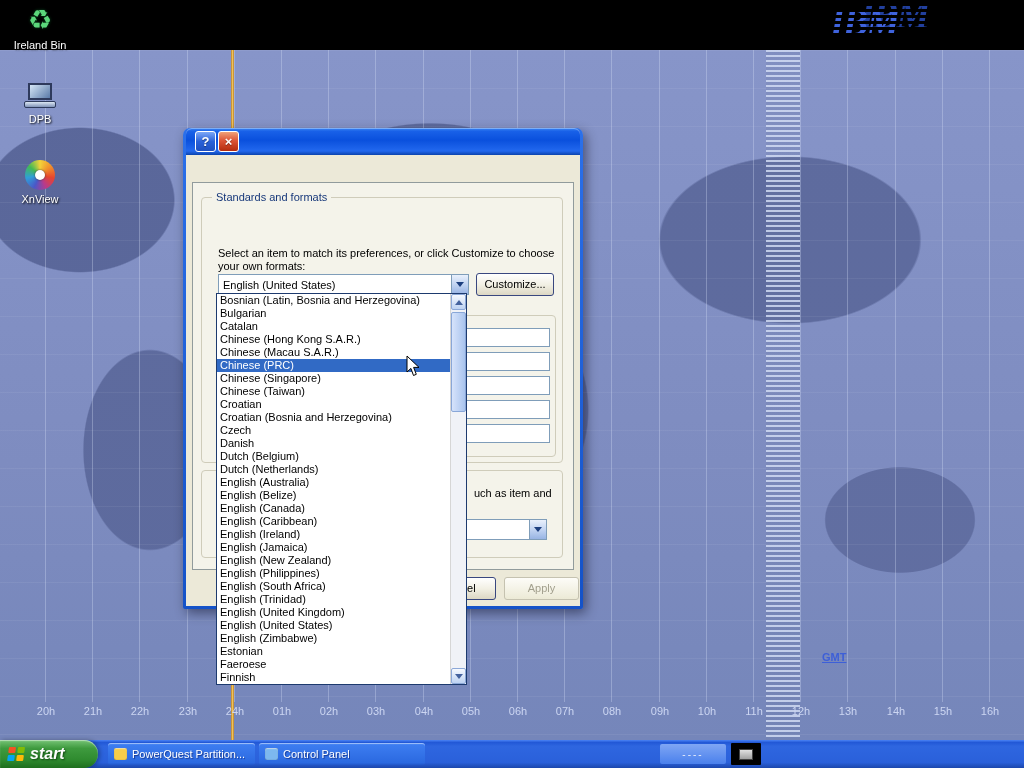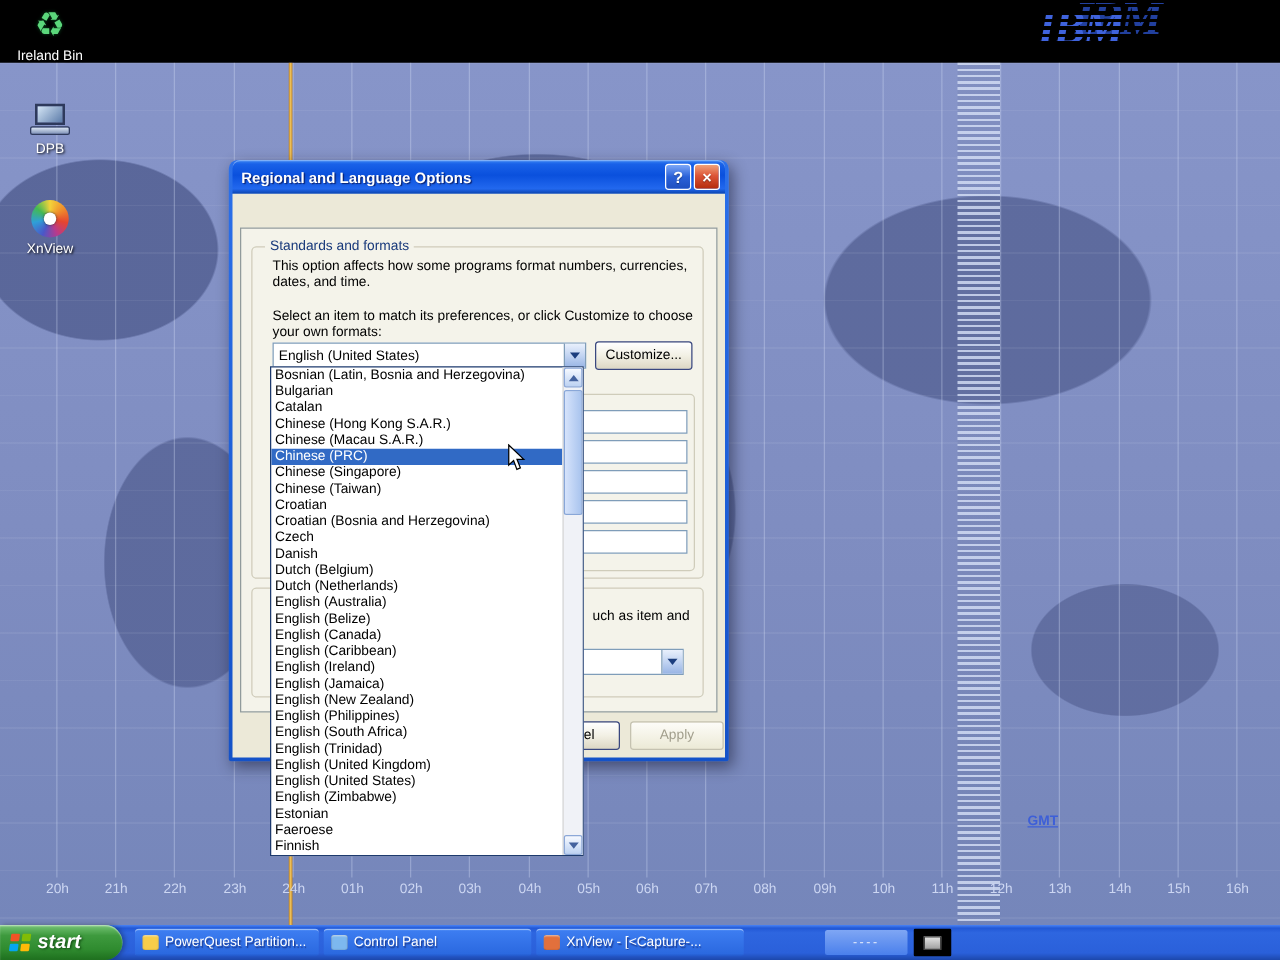--- a/index.html
+++ b/index.html
@@ -248,32 +248,30 @@
     <div class="icon-label">DPB</div>
   </div>
 
   <div class="desk-icon" style="left:8px; top:160px;">
     <div class="xnview-art"></div>
     <div class="icon-label">XnView</div>
   </div>
 
   <div class="dialog">
     <div class="titlebar">
-      <span class="title-text">Regional and Language Options</span>
       <span class="cap-btn help-btn">?</span>
       <span class="cap-btn close-btn">×</span>
     </div>
     <div class="dialog-body">
 
 
       <div class="tab-panel">
 
         <div class="group-box g1">
           <span class="group-label">Standards and formats</span>
-          <div class="dlg-text desc">This option affects how some programs format numbers, currencies, dates, and time.</div>
           <div class="dlg-text instr">Select an item to match its preferences, or click Customize to choose your own formats:</div>
 
           <div class="combo combo1">
             <span class="combo-text">English (United States)</span>
             <span class="combo-btn">
               <span class="combo-arrow"></span>
             </span>
           </div>
 
           <div class="xp-btn customize-btn">Customize...</div>
@@ -365,24 +363,20 @@
 
   <div class="task-buttons">
       <div class="task-btn">
         <span class="task-icon" style="background: rgb(247, 205, 74);"></span>
         <span class="task-label">PowerQuest Partition...</span>
       </div>
       <div class="task-btn">
         <span class="task-icon" style="background: rgb(125, 184, 239);"></span>
         <span class="task-label">Control Panel</span>
       </div>
-      <div class="task-btn">
-        <span class="task-icon" style="background: rgb(226, 112, 60);"></span>
-        <span class="task-label">XnView - [&lt;Capture-...</span>
-      </div>
     </div>
 
   <div class="deskband">----</div>
 
   <div class="applet">
     <span class="applet-glyph"></span>
   </div>
 
 </div>
 

